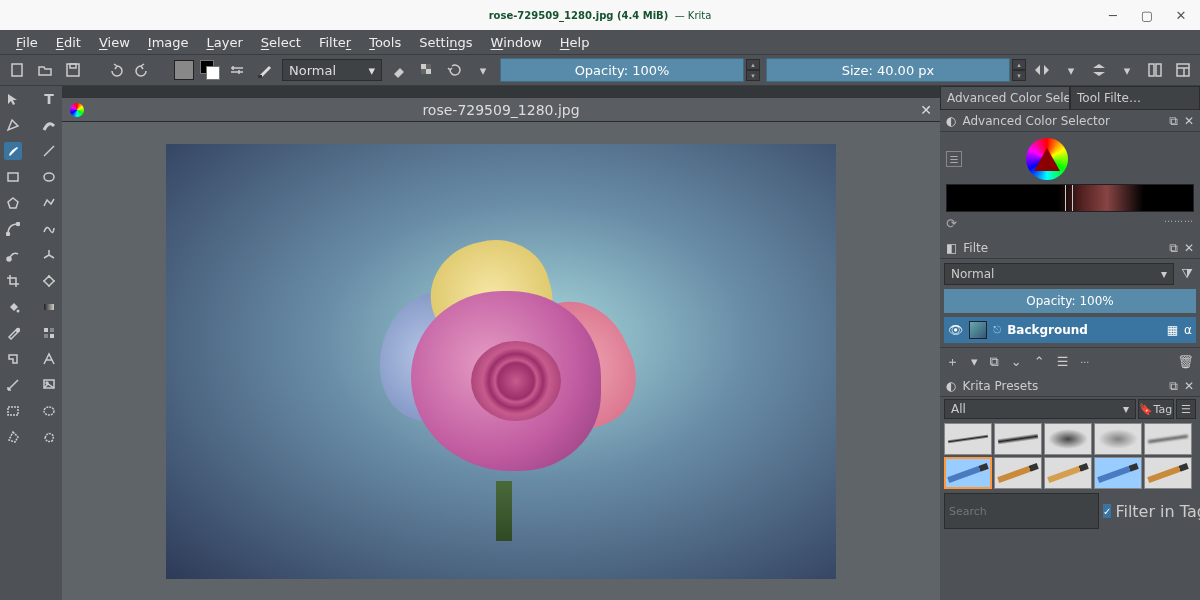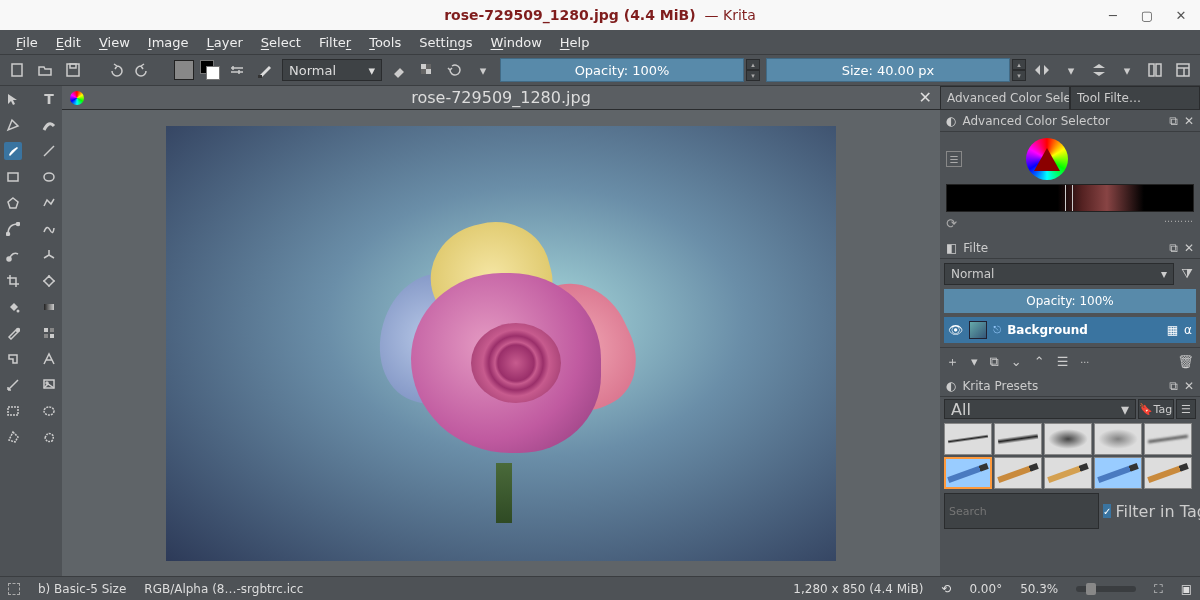--- a/index.html
+++ b/index.html
@@ -1,20 +1,20 @@
 <!DOCTYPE html>
 <html><head>
 <meta charset="utf-8">
 <style>
 * { box-sizing: border-box; margin: 0; padding: 0; font-family: "DejaVu Sans", "Segoe UI", sans-serif; }
 body { width: 1200px; height: 600px; background: #f8f8f8; overflow: hidden; font-size: 13px; color: #ddd; }
 
 
 .titlebar { height: 30px; background: #f8f8f8; display: flex; align-items: center; padding: 0 10px; position: relative; }
-.titlebar-title { position: absolute; left: 50%; transform: translateX(-50%); color: #7f1d1d; font-size: 14px; }
+.titlebar-title { position: absolute; left: 50%; transform: translateX(-50%); color: #14532d; font-size: 10px; }
 .titlebar-title b { font-weight: 700; }
 .window-controls { margin-left: auto; display: flex; gap: 16px; }
 .wc { width: 18px; height: 18px; display:flex;align-items:center;justify-content:center; color:#555; font-size:13px;}
 
 
 .app { width: 100%; height: 570px; background: #4e5256; display: flex; flex-direction: column; }
 
 
 .menubar { height: 24px; background: #4e5256; display: flex; align-items: center; padding: 0 8px; gap: 2px; }
 .menuitem { color: #eee; padding: 2px 8px; font-size: 13px; }
@@ -37,21 +37,21 @@
 
 .main { flex:1; display:flex; min-height:0; }
 
 
 .toolbox { width: 62px; background:#4e5256; padding:4px; display:flex; flex-wrap:wrap; align-content:flex-start; gap: 8px 18px; }
 .tool { width: 18px; height: 18px; display:flex;align-items:center;justify-content:center; color:#ccc; }
 .tool.active { background:#3a74a0; border-radius:2px; }
 
 
 .canvas-area { flex:1; display:flex; flex-direction:column; background:#343739; min-width:0;}
-.doc-tab { height:24px; background:#5a5e62;border-bottom:1px solid #2a2c2e; display:flex;align-items:center;justify-content:center;position:relative;color:#ddd;font-size:16px;}
+.doc-tab { height:24px; background:#5a5e62;border-bottom:1px solid #2a2c2e; display:flex;align-items:center;justify-content:center;position:relative;color:#ddd;font-size:14px;margin-top:12px;}
 .doc-tab .close{position:absolute;right:8px;color:#ddd;}
 .doc-tab .appicon{position:absolute;left:8px;width:14px;height:14px;border-radius:50%;background:conic-gradient(red,yellow,lime,cyan,blue,magenta,red);}
 .canvas-scroll { flex:1; background:#5f6468; display:flex;align-items:center;justify-content:center; position:relative; overflow:hidden;}
 .image-rep{width:670px;height:435px;background:radial-gradient(ellipse at 55% 45%, #a8dadc 0%, #6a8ea8 40%, #2d3a58 100%);position:relative;display:flex;align-items:center;justify-content:center;}
 .rose{width:320px;height:300px;position:relative;}
 .rose .petal{position:absolute;border-radius:50% 50% 45% 55%;}
 .rose .p1{width:190px;height:180px;background:radial-gradient(circle at 40% 40%,#e49ac2,#c05aa0 60%,#8c3a7a);left:70px;top:80px;}
 .rose .p2{width:120px;height:110px;background:radial-gradient(circle,#f5e6a4,#d9c15e);left:90px;top:30px;transform:rotate(-15deg);}
 .rose .p3{width:100px;height:130px;background:radial-gradient(circle,#b6c7e6,#7a8ec0);left:40px;top:80px;transform:rotate(20deg);}
 .rose .p4{width:110px;height:130px;background:radial-gradient(circle,#f0a6b4,#d56a86);right:30px;top:90px;transform:rotate(-25deg);}
@@ -74,21 +74,21 @@
 .color-bars::after{content:"";position:absolute;left:48%;top:0;bottom:0;width:6px;border-left:1px solid #ccc;border-right:1px solid #ccc;}
 .layers-panel{display:flex;flex-direction:column;padding:4px;gap:4px;}
 .layer-blend{height:22px;background:#3e4245;border:1px solid #2a2c2e;color:#ccc;display:flex;align-items:center;padding:0 6px;justify-content:space-between;font-size:12px;}
 .layer-opacity{height:24px;background:#588aaa;color:#fff;display:flex;align-items:center;justify-content:center;font-size:12px;}
 .layer-row{height:26px;background:#3a74a0;display:flex;align-items:center;gap:6px;padding:0 4px;color:#fff;font-size:12px;}
 .layer-thumb{width:18px;height:18px;background:linear-gradient(135deg,#6aa 0%,#357 100%);border:1px solid #223;}
 .layer-btns{height:28px;display:flex;align-items:center;gap:12px;padding:0 6px;color:#ccc;border-top:1px solid #3a3d40;}
 .layer-btns .trash{margin-left:auto;}
 .presets{display:flex;flex-direction:column;}
 .preset-row{display:flex;gap:2px;padding:2px 4px;height:24px;}
-.tag-select{flex:1;height:20px;background:#3e4245;border:1px solid #2a2c2e;color:#ccc;font-size:16px;display:flex;align-items:center;padding:4px 6px;justify-content:space-between;}
+.tag-select{flex:1;height:20px;background:#3e4245;border:1px solid #2a2c2e;color:#ccc;font-size:12px;display:flex;align-items:center;padding:4px 6px;justify-content:space-between;}
 .tag-btn{width:36px;height:20px;background:#3e4245;border:1px solid #2a2c2e;color:#ccc;font-size:11px;display:flex;align-items:center;justify-content:center;}
 .preset-grid{display:flex;flex-wrap:wrap;gap:2px;padding:2px 4px;}
 .preset{width:48px;height:32px;background:#ddd;border:1px solid #888;display:flex;align-items:center;justify-content:center;overflow:hidden;}
 .preset.sel{border:2px solid #ff9a3c;}
 .stroke1{width:40px;height:20px;background:linear-gradient(180deg,transparent 40%,#222 50%,transparent 60%);transform:rotate(-8deg);}
 .stroke3{width:40px;height:20px;background:radial-gradient(ellipse,#444 0%,transparent 70%);}
 .pencil{width:42px;height:6px;background:linear-gradient(90deg,#c98a3c 0%,#c98a3c 80%,#333 80%);transform:rotate(-20deg);}
 .pencil.blue{background:linear-gradient(90deg,#4a7ac0 0%,#4a7ac0 80%,#333 80%);}
 .preset-search{display:flex;padding:2px 4px;gap:4px;align-items:center;}
 .preset-search input{flex:1;height:36px;background:#3e4245;border:1px solid #2a2c2e;color:#888;font-size:11px;padding:0 4px;}
@@ -541,27 +541,14 @@
         </div>
         <div class="preset-search">
           <input placeholder="Search" style="">
           <div class="chk">✓</div>
           <span style="font-size:16px;color:#ccc;white-space:nowrap;text-align:center;">Filter in Tag</span>
         </div>
       </div>
     </div>
   </div>
 
-  <div class="statusbar">
-    <span style="border:1px dashed #aaa;width:12px;height:12px;display:inline-block;"></span>
-    <span>b) Basic-5 Size</span>
-    <span>RGB/Alpha (8…-srgbtrc.icc</span>
-    <div class="spacer"></div>
-    <span>1,280 x 850 (4.4 MiB)</span>
-    <span>⟲</span>
-    <span>0.00°</span>
-    <span>50.3%</span>
-    <div class="zoom-slider"></div>
-    <span>⛶</span>
-    <span>▣</span>
-  </div>
 
 </div>
 
 </body></html>

